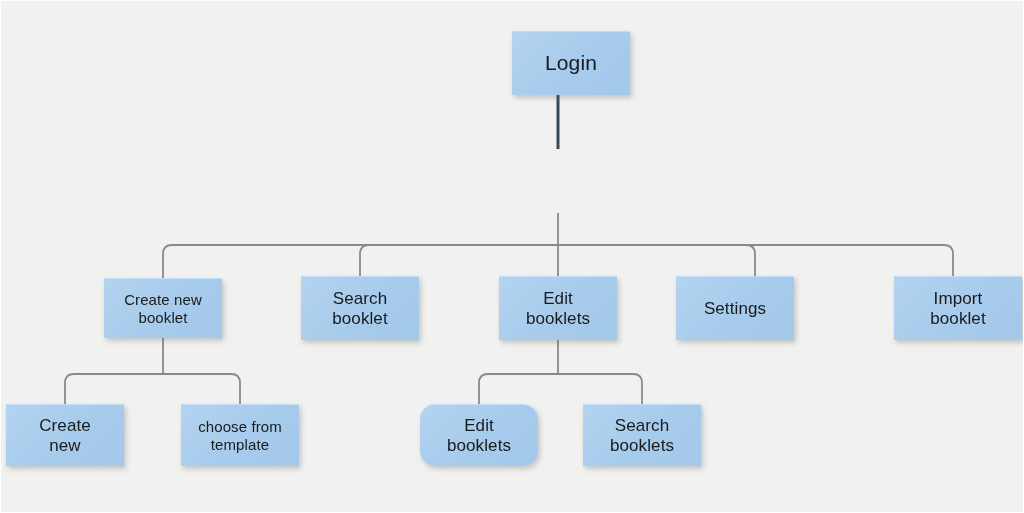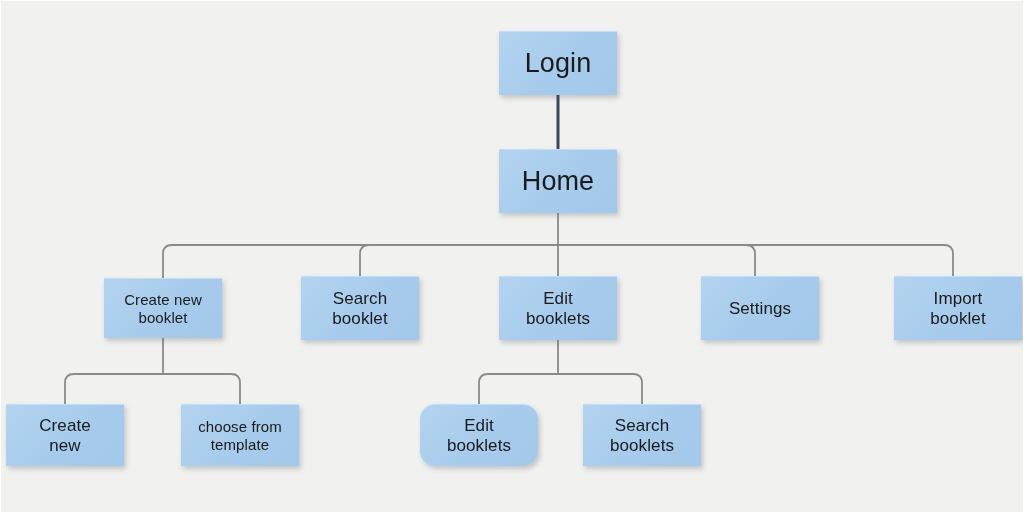--- a/index.html
+++ b/index.html
@@ -39,21 +39,21 @@
     align-items: center;
     justify-content: center;
     text-align: center;
     line-height: 1.16;
     letter-spacing: 0.1px;
     box-shadow: 2px 3px 5px rgba(90, 95, 100, 0.30);
     border-top: 1px solid #c2defa;
     white-space: pre-line;
     z-index: 2;
   }
-  .node.lg  { font-size: 27px; }
+  .node.lg  { font-size: 21px; margin-left: 13px; }
   .node.md  { font-size: 17px; }
   .node.sm  { font-size: 15px; }
 </style>
 </head>
 <body>
 
 <div id="canvas">
 
   <svg id="edges" viewBox="0 0 1024 513" xmlns="http://www.w3.org/2000/svg">
 
@@ -77,32 +77,31 @@
 
     <path d="M557,339 L557,373" fill="none" stroke="#8a8a8a" stroke-width="1.8"></path>
 
     <path d="M557,373 L487,373 Q478,373 478,382 L478,403" fill="none" stroke="#8a8a8a" stroke-width="1.8"></path>
 
     <path d="M557,373 L632,373 Q641,373 641,382 L641,403" fill="none" stroke="#8a8a8a" stroke-width="1.8"></path>
   </svg>
 
   <div class="node lg" style="left:498px; top:30px; width:118px; height:64px;">Login</div>
 
-  <div class="node lg" style="left:498px; top:148px; width:118px; height:64px;">Home</div>
 
   <div class="node sm" style="left:103px; top:277px; width:118px; height:60px;">Create new
 booklet</div>
 
   <div class="node md" style="left:300px; top:275px; width:118px; height:64px;text-align:center;">Search
 booklet</div>
 
   <div class="node md" style="left:498px; top:275px; width:118px; height:64px;">Edit
 booklets</div>
 
-  <div class="node md" style="left:700px; top:275px; width:118px; height:64px;">Settings</div>
+  <div class="node md" style="left:675px; top:275px; width:118px; height:64px;">Settings</div>
 
   <div class="node md" style="left:893px; top:275px; width:128px; height:64px;">Import
 booklet</div>
 
   <div class="node sm" style="left:180px; top:403px; width:118px; height:62px;">choose from
 template</div>
 
   <div class="node md" style="left:5px; top:403px; width:118px; height:62px;">Create
 new</div>
 

